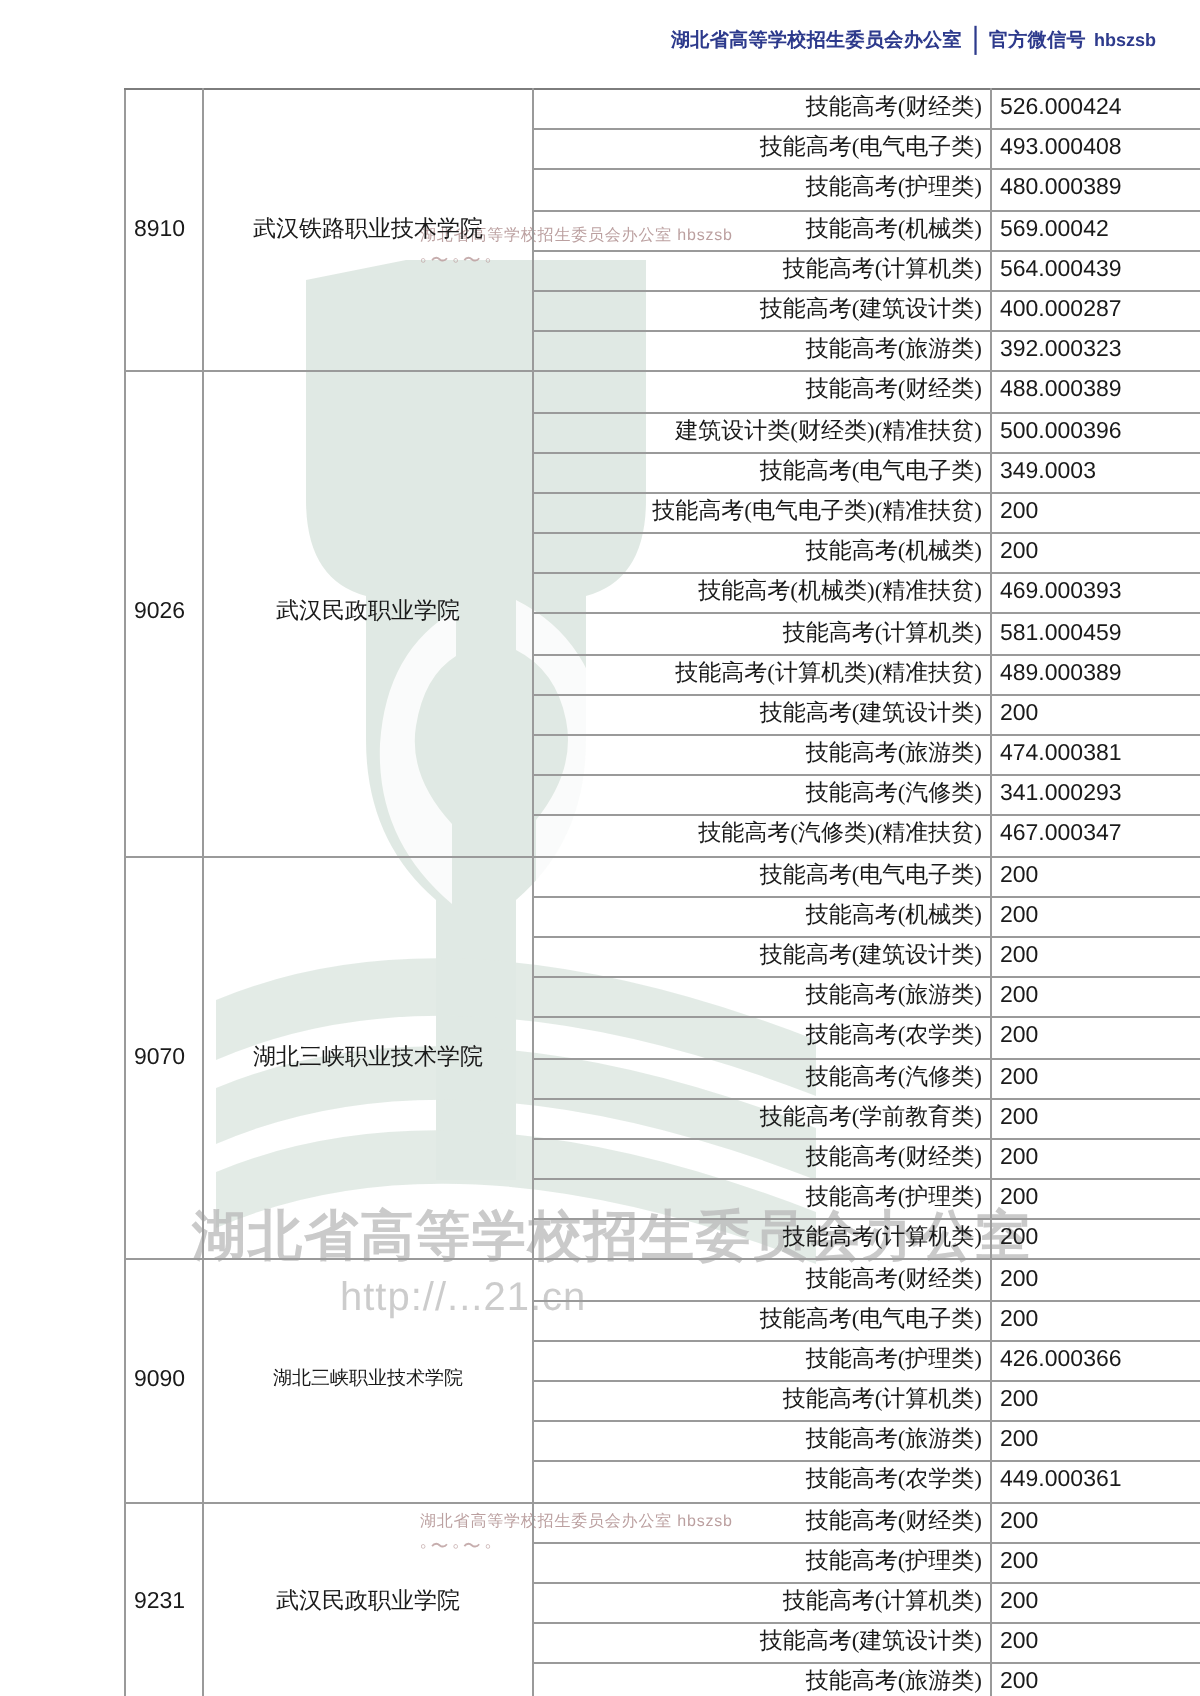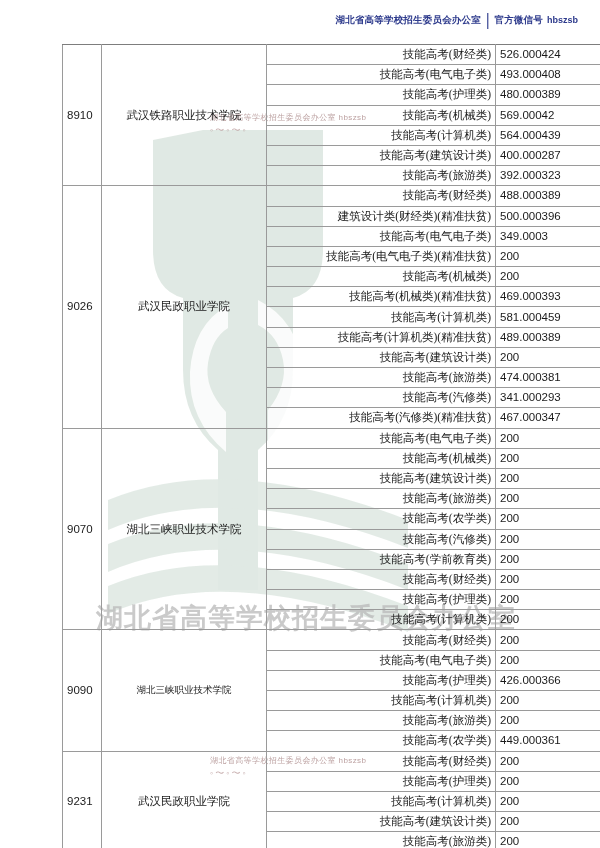--- a/index.html
+++ b/index.html
@@ -184,20 +184,21 @@
       <path d="M120 185 Q85 205 82 252 Q80 300 118 332 L118 292 Q96 268 100 243 Q104 218 120 208 Z" fill="#ffffff" opacity="0.85"></path>
     </g>
     <g fill="#c8d8ce" opacity="0.9">
       <path d="M0 380 Q120 330 300 400 L300 428 Q120 358 0 410 Z"></path>
       <path d="M0 424 Q120 374 300 444 L300 470 Q120 400 0 452 Z"></path>
       <path d="M0 466 Q120 416 300 486 L300 512 Q120 442 0 494 Z"></path>
     </g>
   </svg>
 
   <div class="wm-bigtext">湖北省高等学校招生委员会办公室</div>
+  <div class="wm-url">http://...21.cn</div>
 
   <div class="wm-small wm-s1">
     <span>湖北省高等学校招生委员会办公室 hbszsb</span>
     <span class="swirl">◦〜◦〜◦</span>
   </div>
 
   <div class="wm-small wm-s2">
     <span>湖北省高等学校招生委员会办公室 hbszsb</span>
     <span class="swirl">◦〜◦〜◦</span>
   </div>

